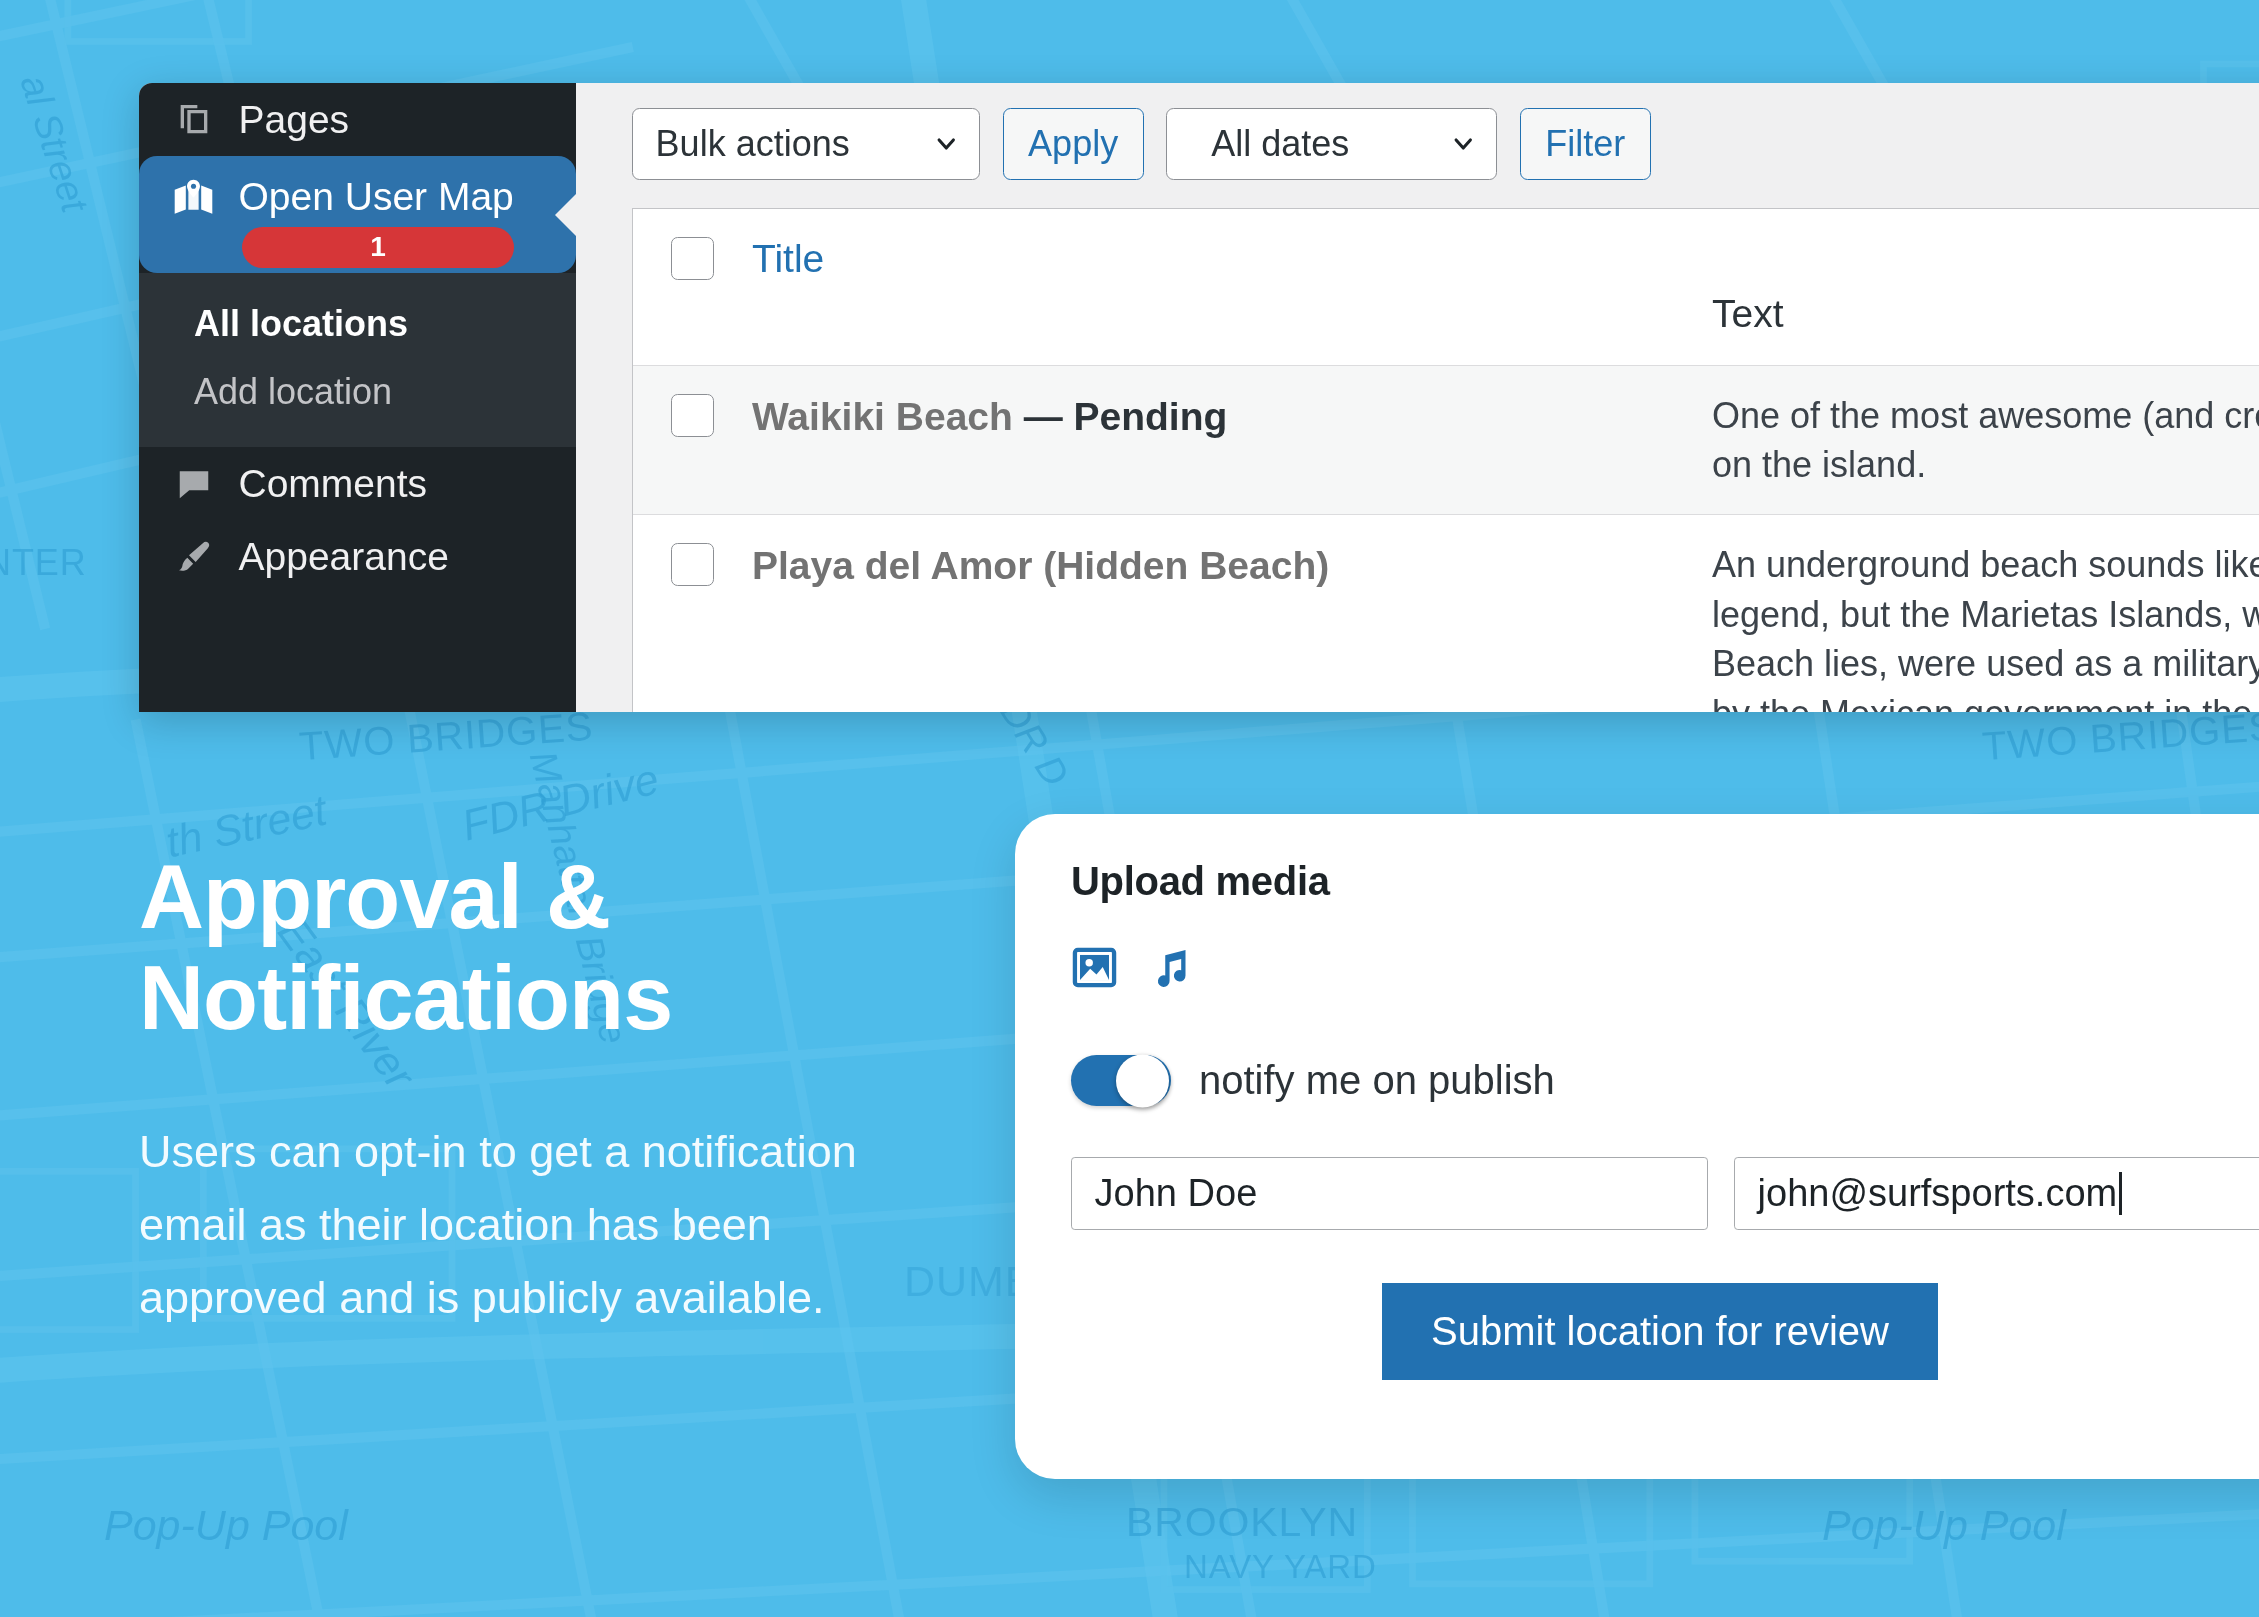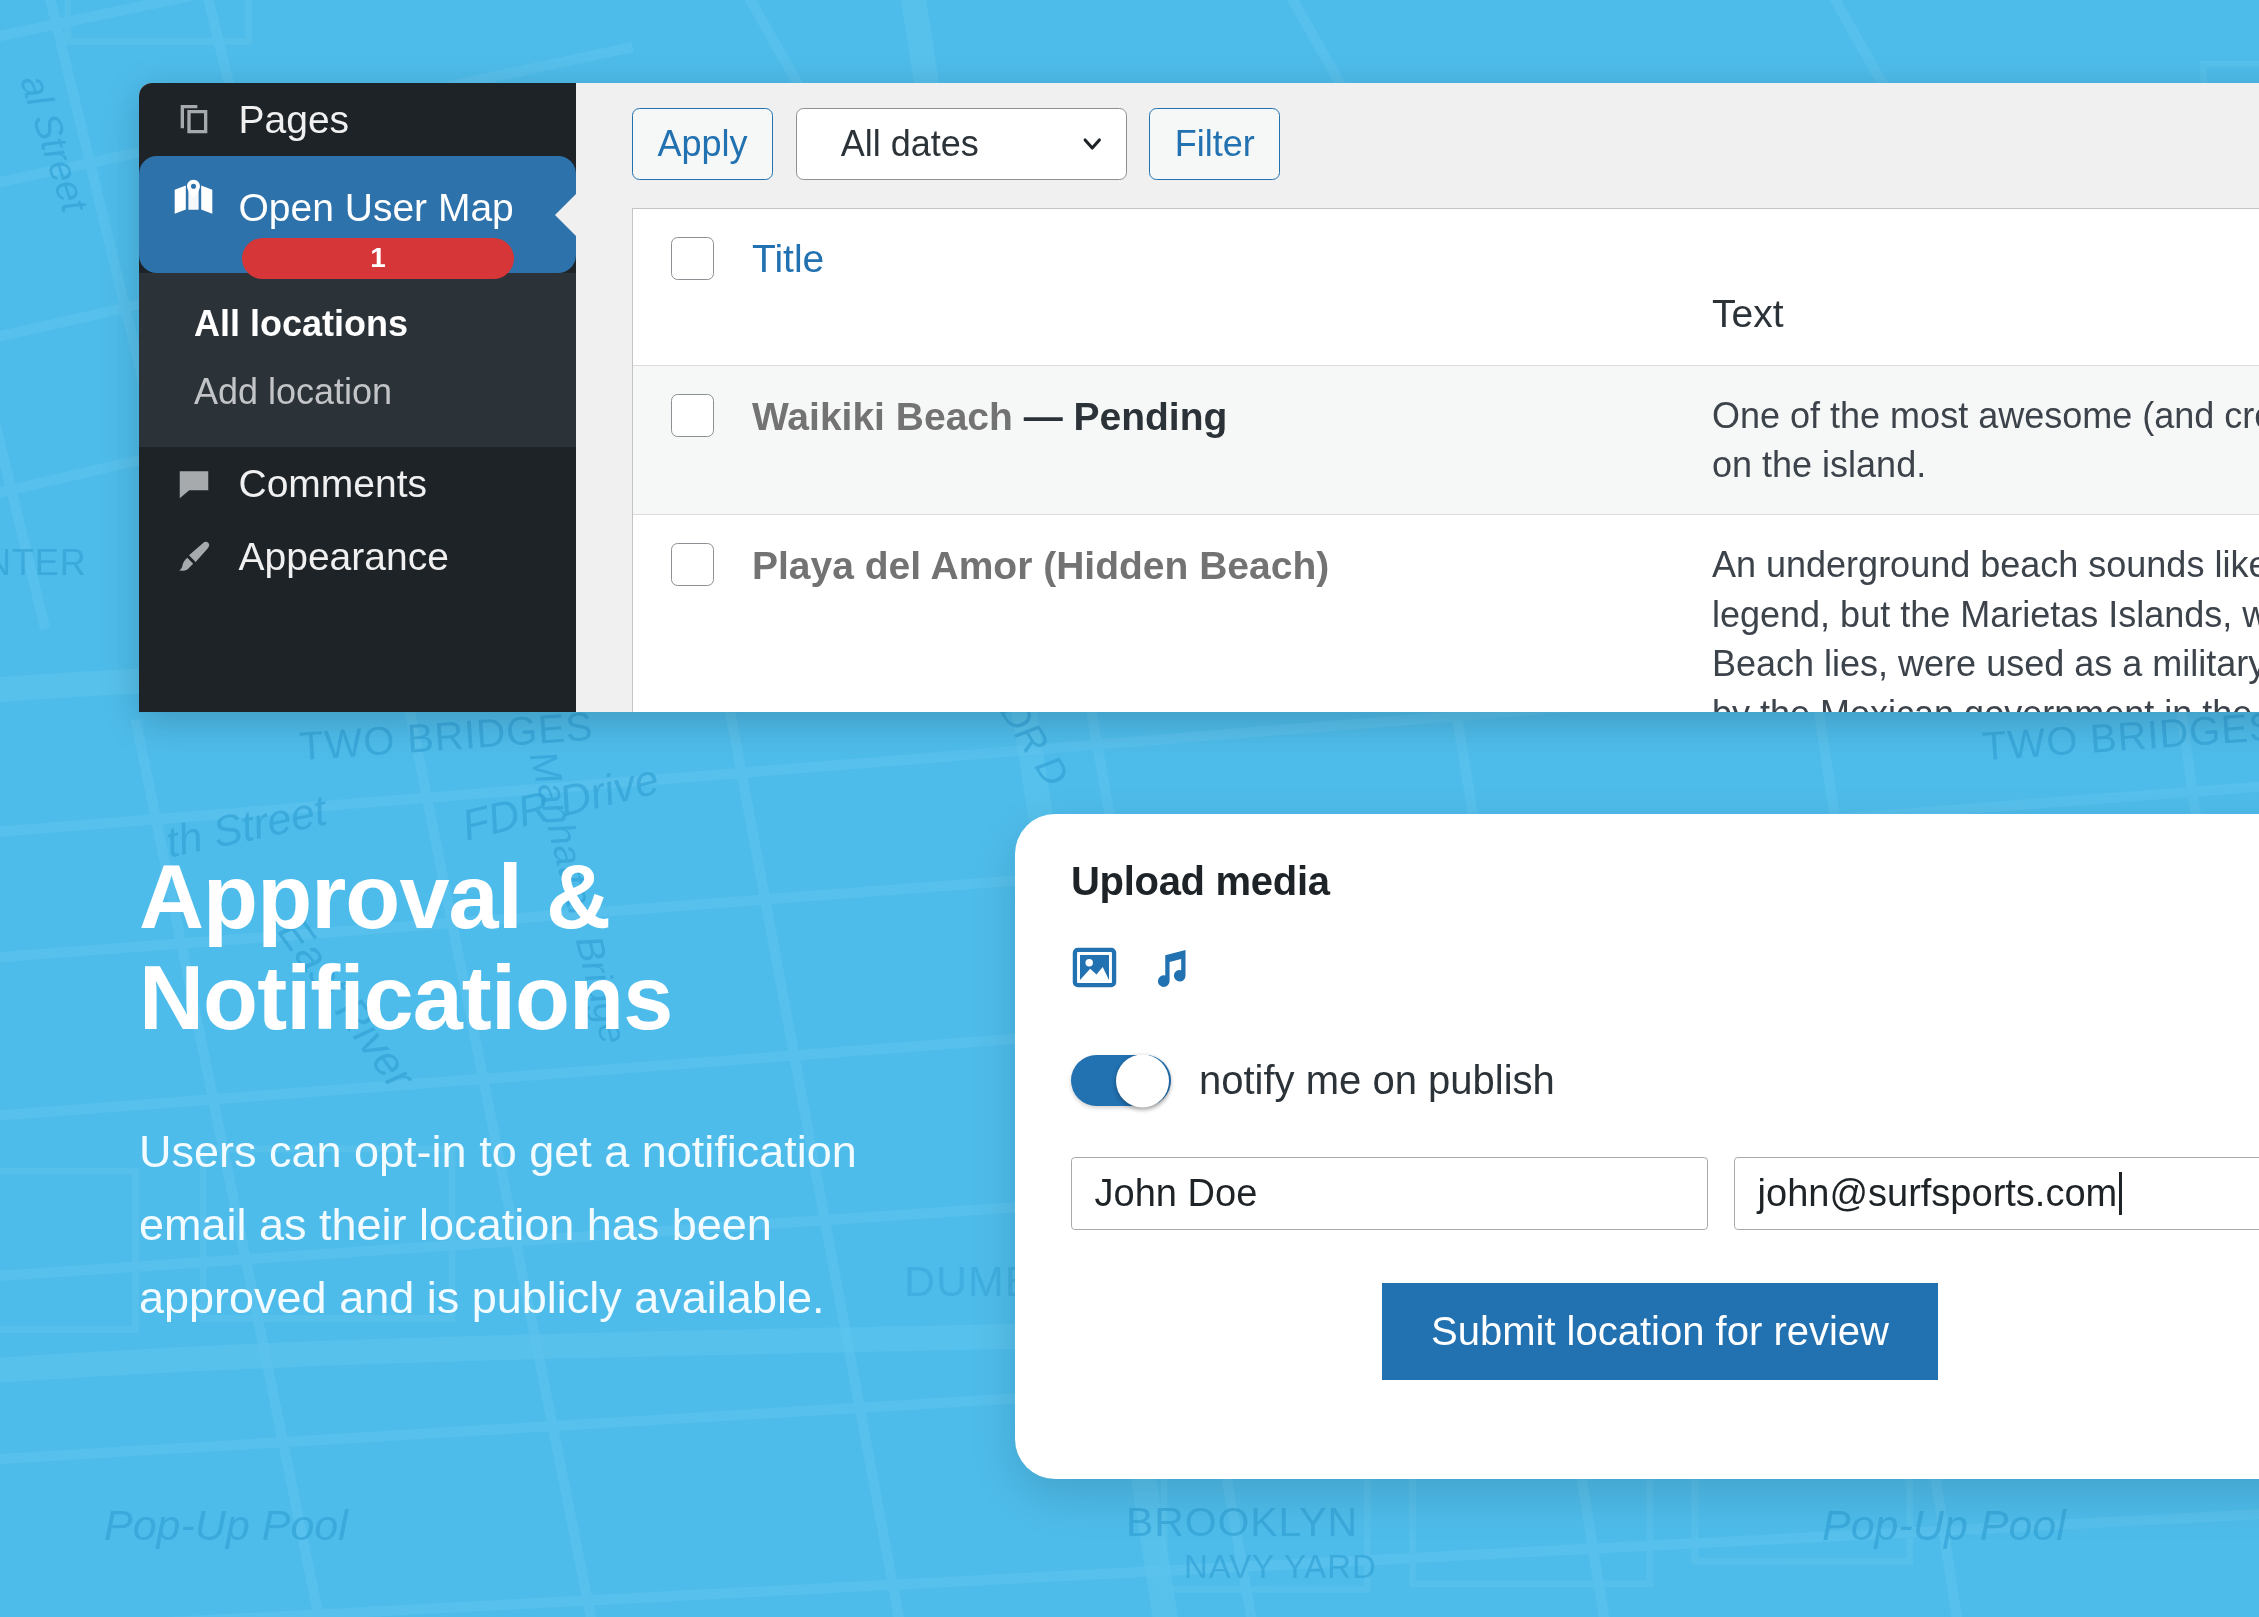--- a/index.html
+++ b/index.html
@@ -87,21 +87,21 @@
   .wp-menu-item svg { display: block; }
 
   .wp-menu-item.current {
     background: #2e72ab;
     color: #fff;
     height: 117px;
     align-items: flex-start;
     padding-top: 19px;
   }
   .wp-menu-item.current .wp-icon { color: #fff; margin-top: 1.9px; }
-  .wp-menu-item.current .mi-body { display: flex; flex-direction: column; gap: 7.5px; margin-top: 11px; }
+  .wp-menu-item.current .mi-body { display: flex; flex-direction: column; gap: 7.5px; }
   .wp-menu-item.current .arrow {
     position: absolute;
     right: -0.9px;
     top: 50%;
     transform: translateY(-50%);
     width: 0; height: 0;
     border-top: 22.6px solid transparent;
     border-bottom: 22.6px solid transparent;
     border-right: 22.6px solid #f0f0f1;
   }
@@ -469,20 +469,26 @@
             <path d="M8 12.5 11.5 16 8.5 19c-1.2 1.2-3.5 1.6-5.5 1 1.4-.7 1.8-1.6 2-2.6.2-1.3 1-3.4 3-4.9z"></path>
           </svg>
         </span>
         <span>Appearance</span>
       </div>
     </nav>
 
     <section class="wp-content">
 
       <div class="toolbar">
+        <div class="wp-select">
+          <span>Bulk actions</span>
+          <svg class="chev" viewBox="0 0 24 24" fill="none" stroke="#1d2327" stroke-width="3" stroke-linecap="round" stroke-linejoin="round">
+            <path d="M5 8l7 8 7-8"></path>
+          </svg>
+        </div>
         <button class="wp-btn">Apply</button>
 
         <div class="wp-select dates">
           <span>All dates</span>
           <svg class="chev" viewBox="0 0 24 24" fill="none" stroke="#1d2327" stroke-width="3" stroke-linecap="round" stroke-linejoin="round">
             <path d="M5 8l7 8 7-8"></path>
           </svg>
         </div>
         <button class="wp-btn">Filter</button>
       </div>

